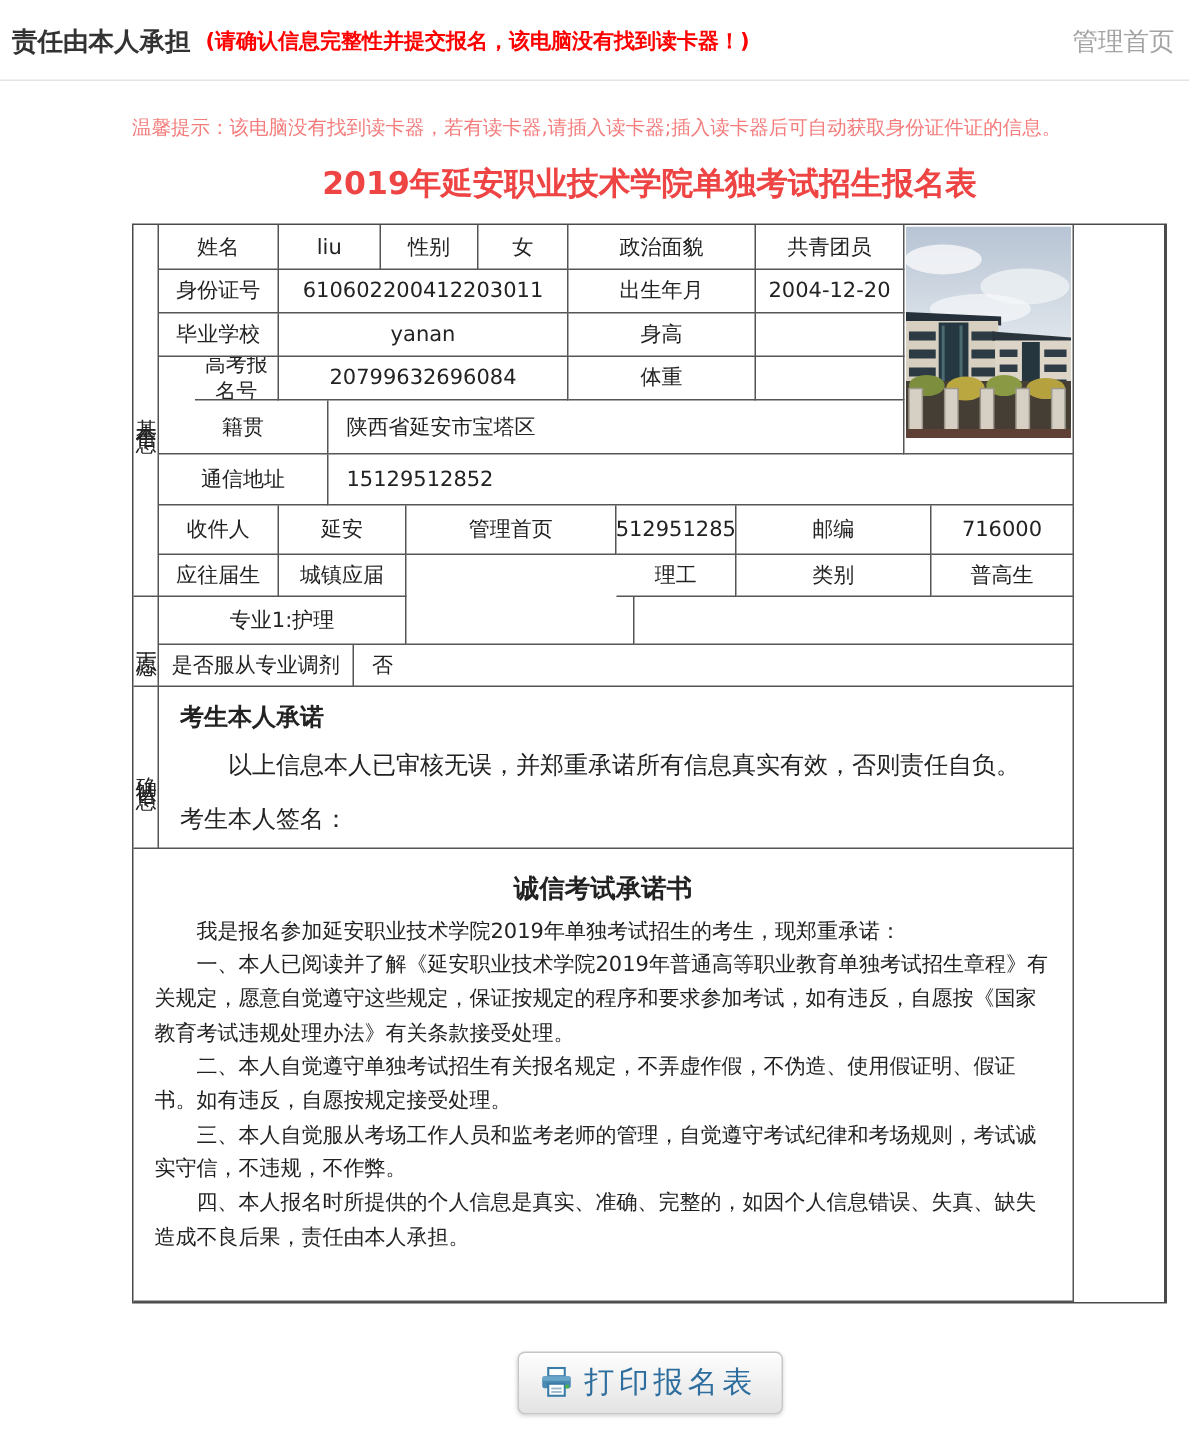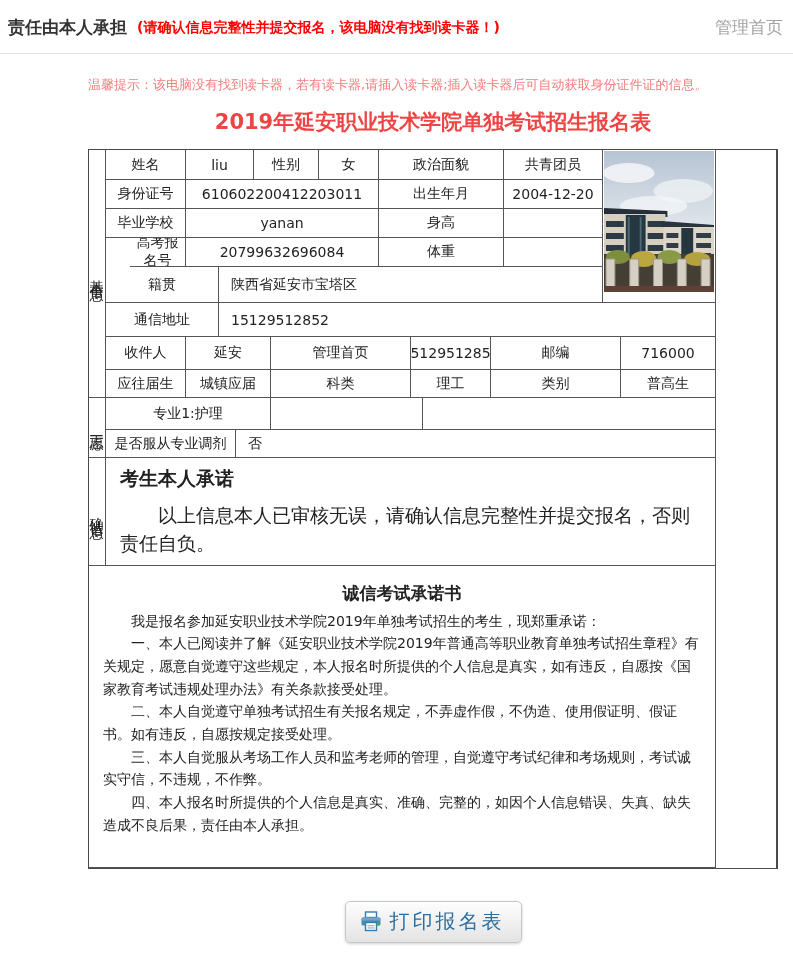--- a/index.html
+++ b/index.html
@@ -41,21 +41,21 @@
   .c.left { justify-content:flex-start; padding-left:12px; text-align:left; }
   .c.block { display:block; text-align:left; }
   .vlabel {
     writing-mode:vertical-rl; text-orientation:upright;
     letter-spacing:3px; font-size:14px; line-height:1;
   }
   .photo-cell { padding:1px 1px 10px 1px; display:block; }
   .photo-cell svg { display:block; width:100%; height:100%; }
 
   
-  .confirm-cell { padding:8px 14px 4px 14px; font-size:19px; line-height:1.5;font-family:Liberation Mono, monospace; }
+  .confirm-cell { padding:8px 14px 4px 14px; font-size:16px; line-height:1.5; }
   .promise-title { font-weight:bold; }
   .promise-text { text-indent:2em; margin-top:8px; }
   .sign-center { text-align:left; margin-top:12px; }
   .date-center { text-align:center; margin-top:6px; }
 
   
   .integrity-cell { padding:10px 14px; font-size:14px; line-height:1.62; }
   .integrity-title { text-align:center; font-size:17px; font-weight:bold; margin:4px 0 2px 0; }
   .integrity-cell p { margin:0; text-indent:2em; }
 
@@ -176,43 +176,42 @@
 
     <div class="c" style="grid-area:7/2/8/3;">收件人</div>
     <div class="c" style="grid-area:7/3/8/7;">延安</div>
     <div class="c" style="grid-area:7/7/8/10;">管理首页</div>
     <div class="c" style="grid-area:7/10/8/12;">15129512852</div>
     <div class="c" style="grid-area:7/12/8/15;">邮编</div>
     <div class="c" style="grid-area:7/15/8/16;">716000</div>
 
     <div class="c" style="grid-area:8/2/9/3;">应往届生</div>
     <div class="c" style="grid-area:8/3/9/7;">城镇应届</div>
-    <div class="c" style="grid-area:8/7/9/10;">科类</div>
     <div class="c" style="grid-area:8/10/9/12;">理工</div>
     <div class="c" style="grid-area:8/12/9/15;">类别</div>
     <div class="c" style="grid-area:8/15/9/16;">普高生</div>
 
     <div class="c" style="grid-area:9/2/10/7;">专业1:护理</div>
     <div class="c" style="grid-area:9/7/10/11;"></div>
     <div class="c" style="grid-area:9/11/10/16;"></div>
 
     <div class="c" style="grid-area:10/2/11/5;">是否服从专业调剂</div>
     <div class="c left" style="grid-area:10/5/11/16;">否</div>
 
     <div class="c block confirm-cell" style="grid-area:11/2/12/16;">
       <div class="promise-title">考生本人承诺</div>
-      <div class="promise-text">以上信息本人已审核无误，请确认信息完整性并提交报名，否则责任自负。</div>
+      <div class="promise-text">以上信息本人已审核无误，并郑重承诺所有信息真实有效，否则责任自负。</div>
       <div class="sign-center">考生本人签名：</div>
       <div class="date-center">年　月　日</div>
     </div>
 
     <div class="c block integrity-cell" style="grid-area:12/1/13/16;">
       <div class="integrity-title">诚信考试承诺书</div>
       <p>我是报名参加延安职业技术学院2019年单独考试招生的考生，现郑重承诺：</p>
-      <p>一、本人已阅读并了解《延安职业技术学院2019年普通高等职业教育单独考试招生章程》有关规定，愿意自觉遵守这些规定，本人报名时所提供的个人信息是真实，如有违反，自愿按《国家教育考试违规处理办法》有关条款接受处理。</p>
+      <p>一、本人已阅读并了解《延安职业技术学院2019年普通高等职业教育单独考试招生章程》有关规定，愿意自觉遵守这些规定，保证按规定的程序和要求参加考试，如有违反，自愿按《国家教育考试违规处理办法》有关条款接受处理。</p>
       <p>二、本人自觉遵守单独考试招生有关报名规定，不弄虚作假，不伪造、使用假证明、假证书。如有违反，自愿按规定接受处理。</p>
       <p>三、本人自觉服从考场工作人员和监考老师的管理，自觉遵守考试纪律和考场规则，考试诚实守信，不违规，不作弊。</p>
       <p>四、本人报名时所提供的个人信息是真实、准确、完整的，如因个人信息错误、失真、缺失造成不良后果，责任由本人承担。</p>
 
     </div>
 
   </div>
 
   <div class="btn-row">
     <button class="print-btn">

